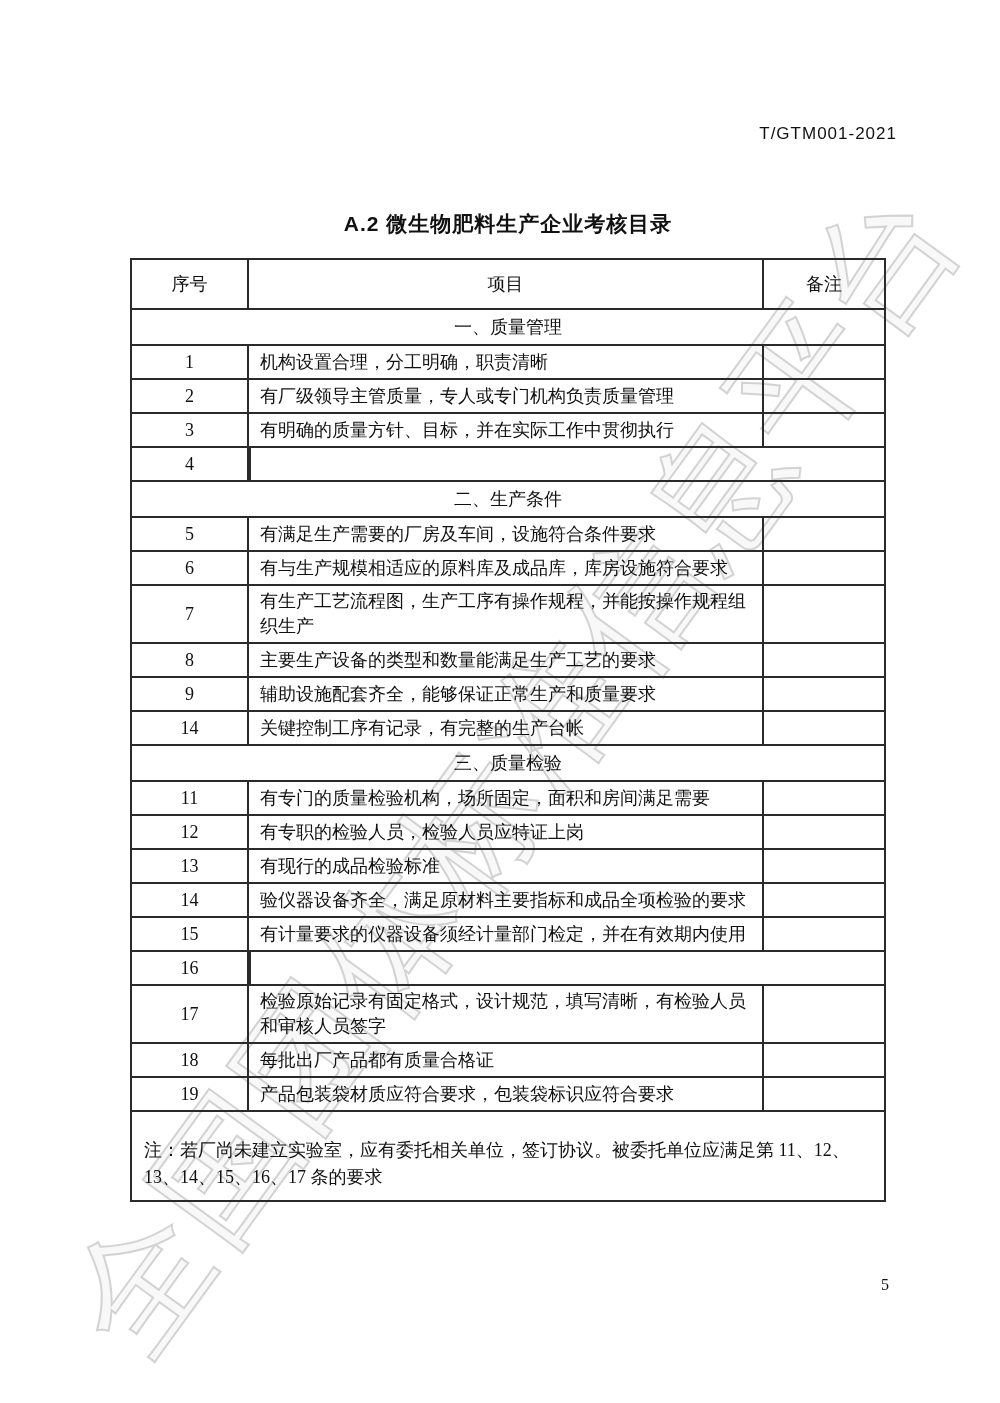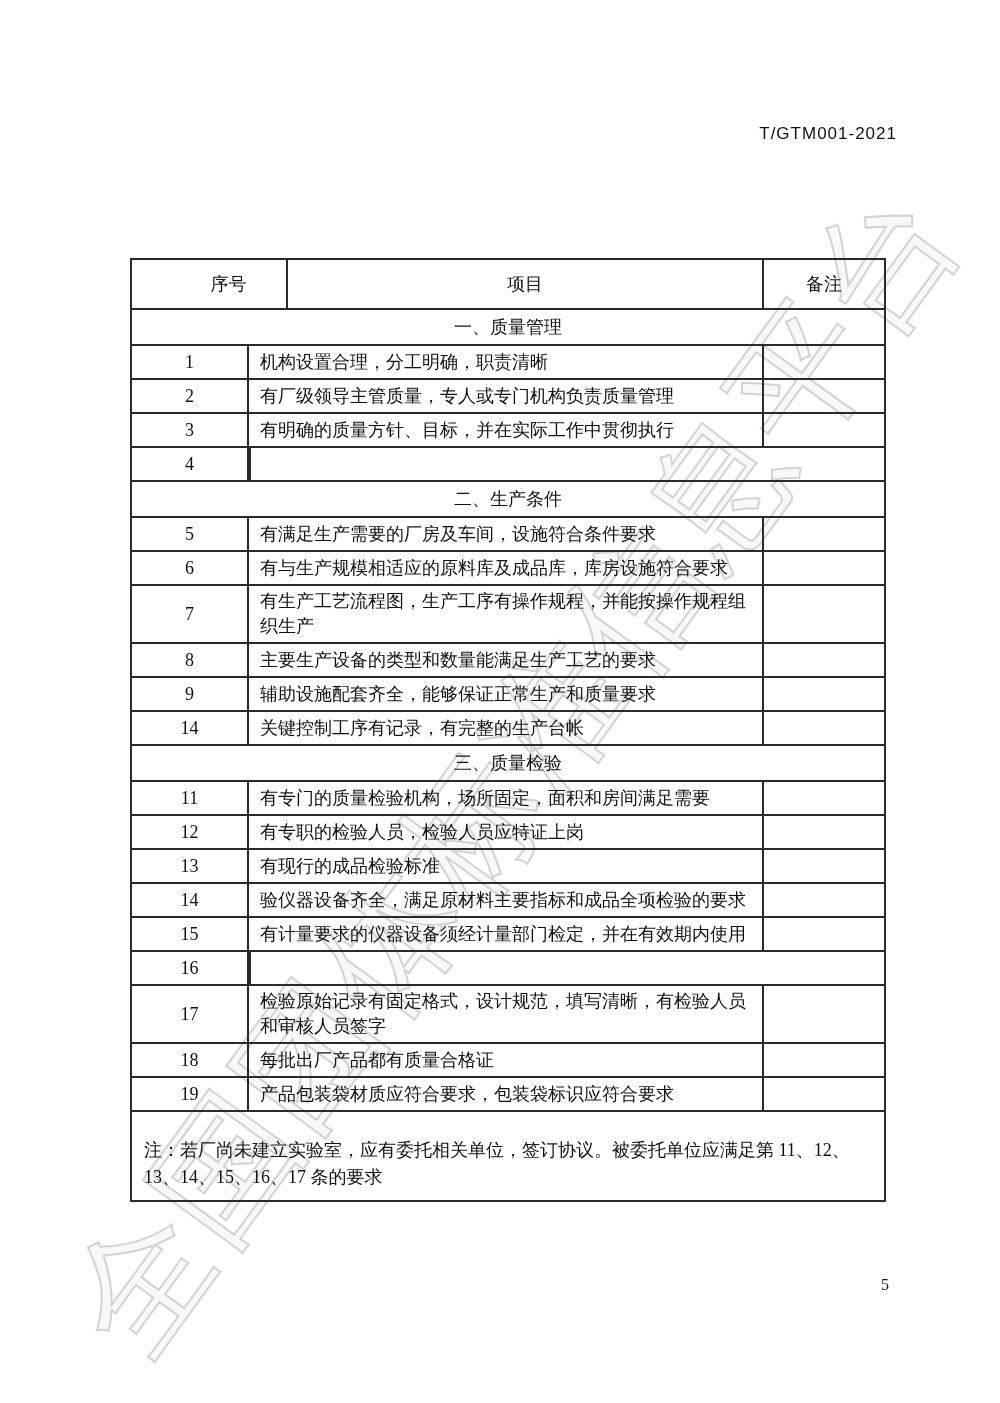--- a/index.html
+++ b/index.html
@@ -103,21 +103,21 @@
     flex:1 1 auto;
     display:flex;
     align-items:center;
     padding:3px 11px;
   }
   .cell-remark{
     width:122px;
     flex:0 0 122px;
     border-left:2px solid var(--line);
   }
-  .thead-row{min-height:48px;padding-left:39px;}
+  .thead-row{min-height:48px;}
   .thead-row .cell-item{justify-content:center;text-align:center;}
   .section-row{
     min-height:36px;
     display:flex;
     align-items:center;
     justify-content:center;
     text-align:center;
   }
   .data-row{min-height:34px;}
   .note-row{
@@ -130,20 +130,21 @@
 </style>
 </head>
 <body>
 
 <div class="page">
 
   <div class="watermark">全国团体标准信息平台</div>
 
   <div class="doc-number">T/GTM001-2021</div>
 
+  <div class="doc-title">A.2 微生物肥料生产企业考核目录</div>
 
   <div class="table">
     <div class="trow thead-row">
       <div class="cell-num">序号</div>
       <div class="cell-item">项目</div>
       <div class="cell-remark" style="display:flex;align-items:center;justify-content:center;">备注</div>
     </div>
     <div>
         <div class="trow section-row">一、质量管理</div>
         <div class="trow data-row">

